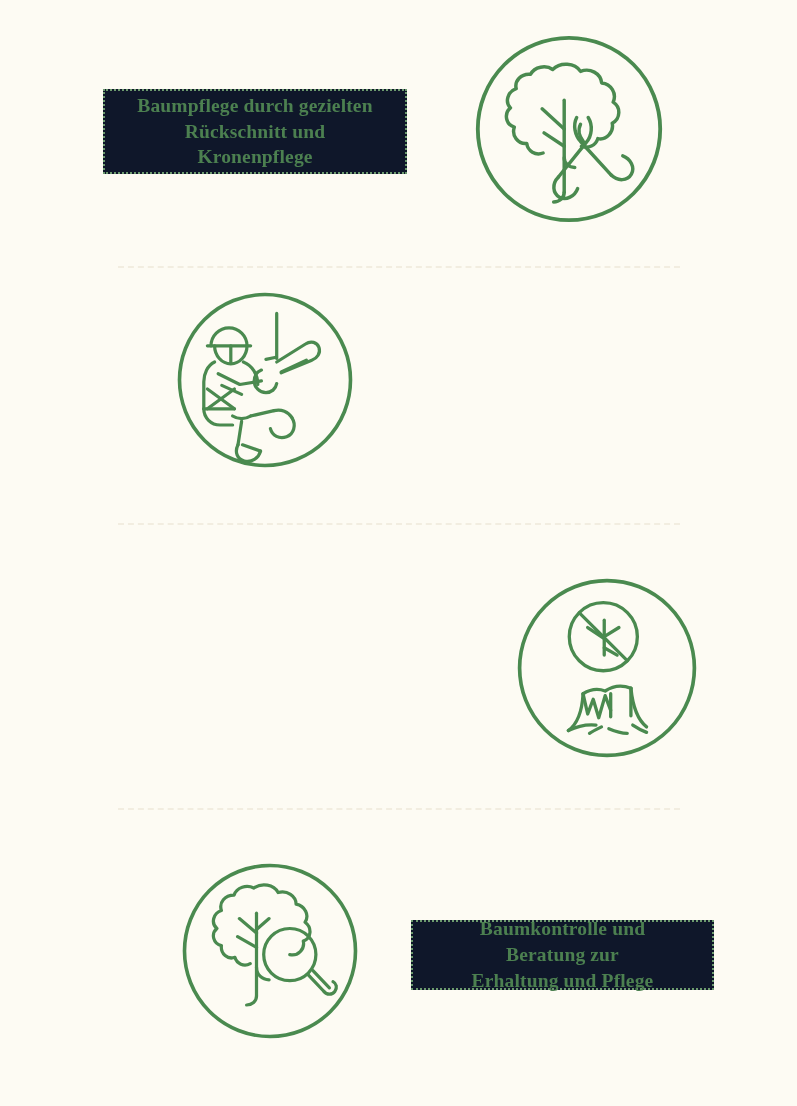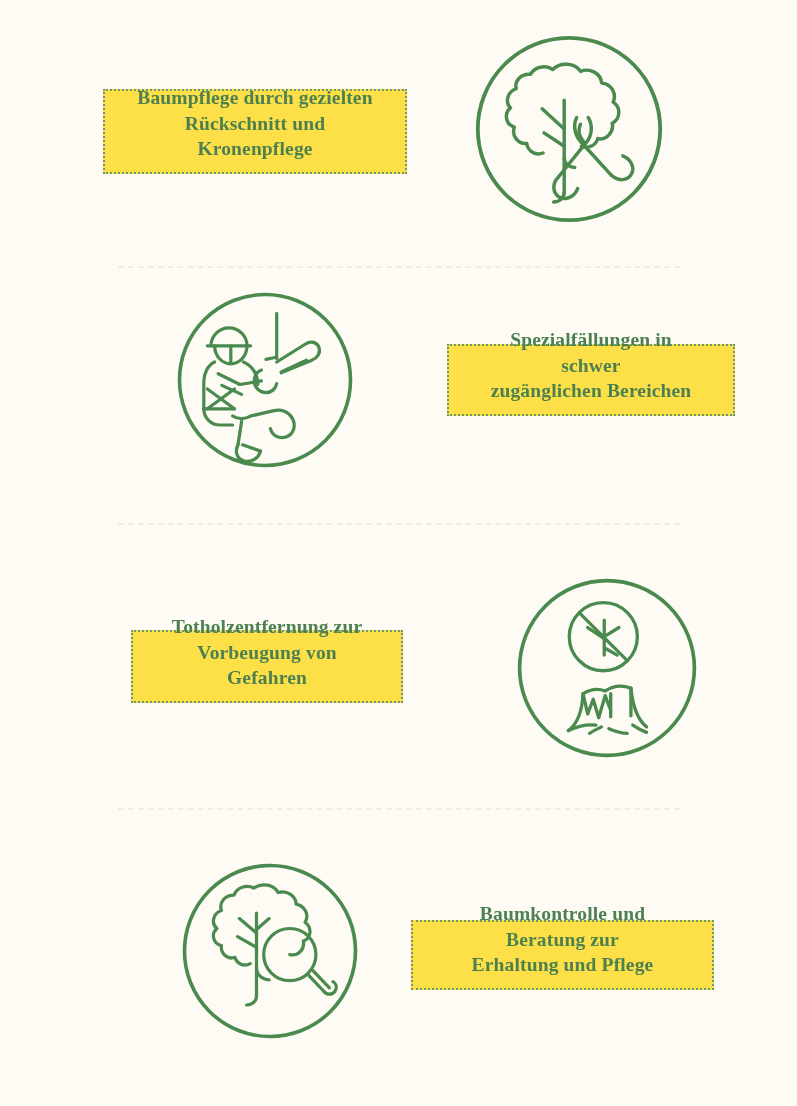--- a/index.html
+++ b/index.html
@@ -31,24 +31,24 @@
     opacity: .95;
   }
   .divider-1 { top: 266px; }
   .divider-2 { top: 523px; }
   .divider-3 { top: 808px; }
 
   
   .callout {
     position: absolute;
     box-sizing: border-box;
-    background: #fde047;
+    background: #0f172a;
     border: 2px dotted #6C9A6E;
     display: flex;
-    align-items: flex-end;
+    align-items: center;
     justify-content: center;
     padding: 10px 32px;
   }
   .callout-text {
     color: #4C8050;
     font-weight: bold;
     font-size: 19.5px;
     line-height: 1.32;
     text-align: center;
     letter-spacing: .15px;
@@ -142,31 +142,23 @@
       <path d="M95 179l-20-7"></path>
 
       <path d="M96 89c-5 2-8 7-8 12c0 7 6 13 13 13c6 0 11-4 12-10"></path>
       <path d="M101 77l10-2"></path>
 
       <path d="M113 80l32-20c6-4 13-2 15 4c2 6-2 12-8 14l-34 14"></path>
       <path d="M118 91l28-13"></path>
     </svg>
   </div>
 
-  <div class="callout callout-2">
-    <div class="callout-text">Spezialfällungen in schwer
-zugänglichen Bereichen</div>
-  </div>
 
   <div class="divider divider-2"></div>
 
-  <div class="callout callout-3">
-    <div class="callout-text">Totholzentfernung zur
-Vorbeugung von Gefahren</div>
-  </div>
 
   <div class="icon-wrap icon-3">
     <svg viewBox="0 0 200 200" xmlns="http://www.w3.org/2000/svg" fill="none" stroke="#4A8A4F" stroke-width="3.6" stroke-linecap="round" stroke-linejoin="round">
       <circle cx="100" cy="100" r="95" stroke-width="4"></circle>
 
       <circle cx="96" cy="66" r="37" stroke-width="3.6"></circle>
       <path d="M70 40l52 52"></path>
 
       <path d="M97 48v38"></path>
       <path d="M97 68l-18-12"></path>

